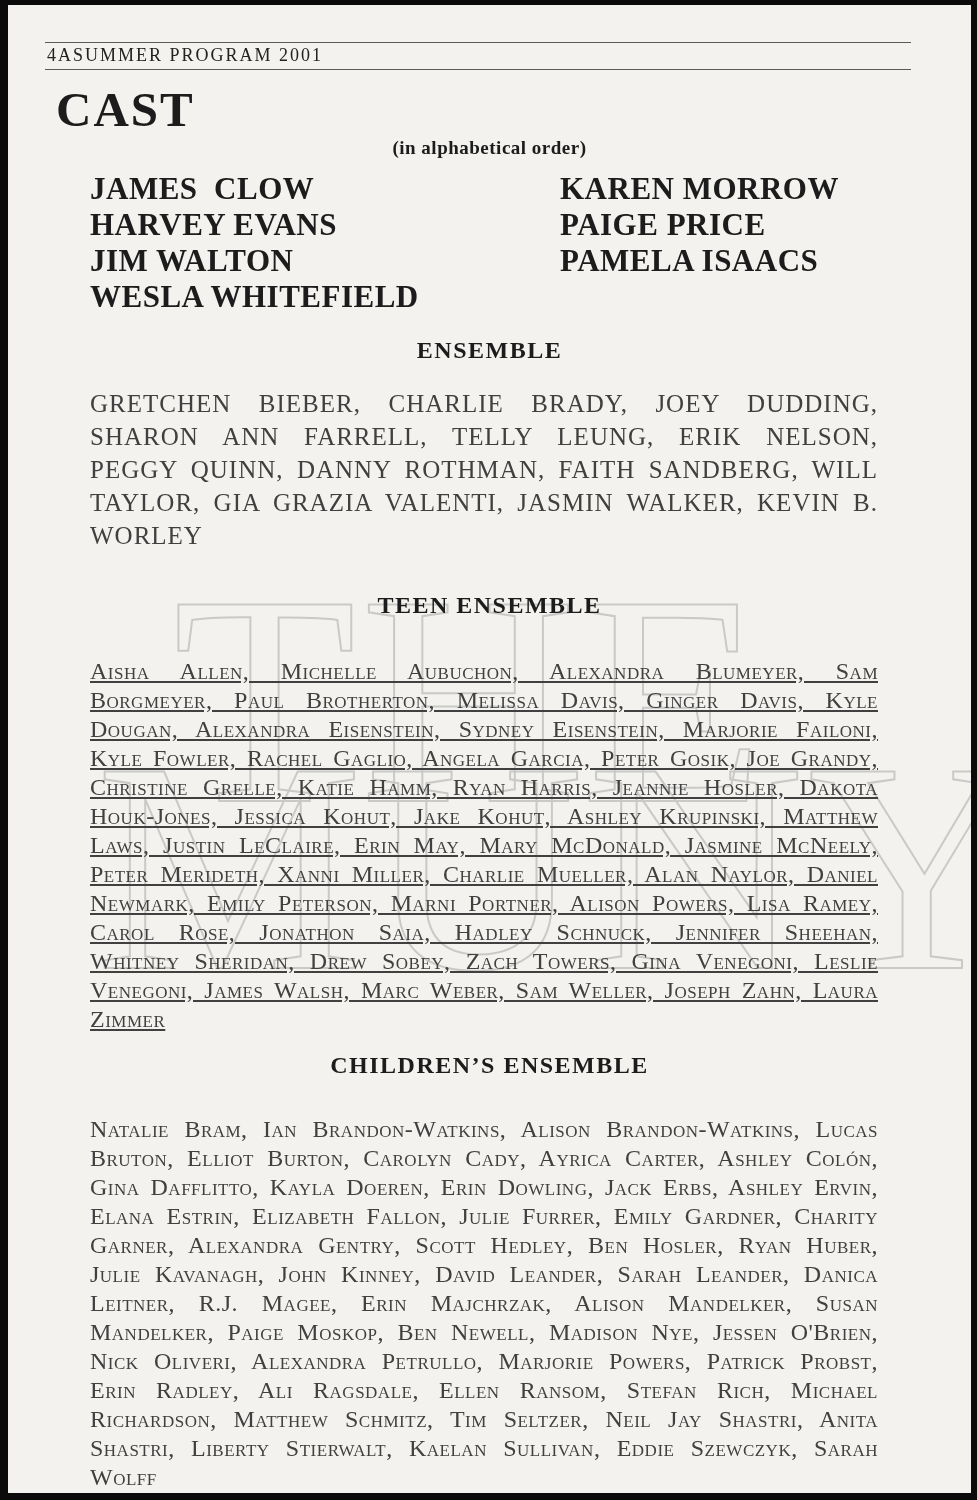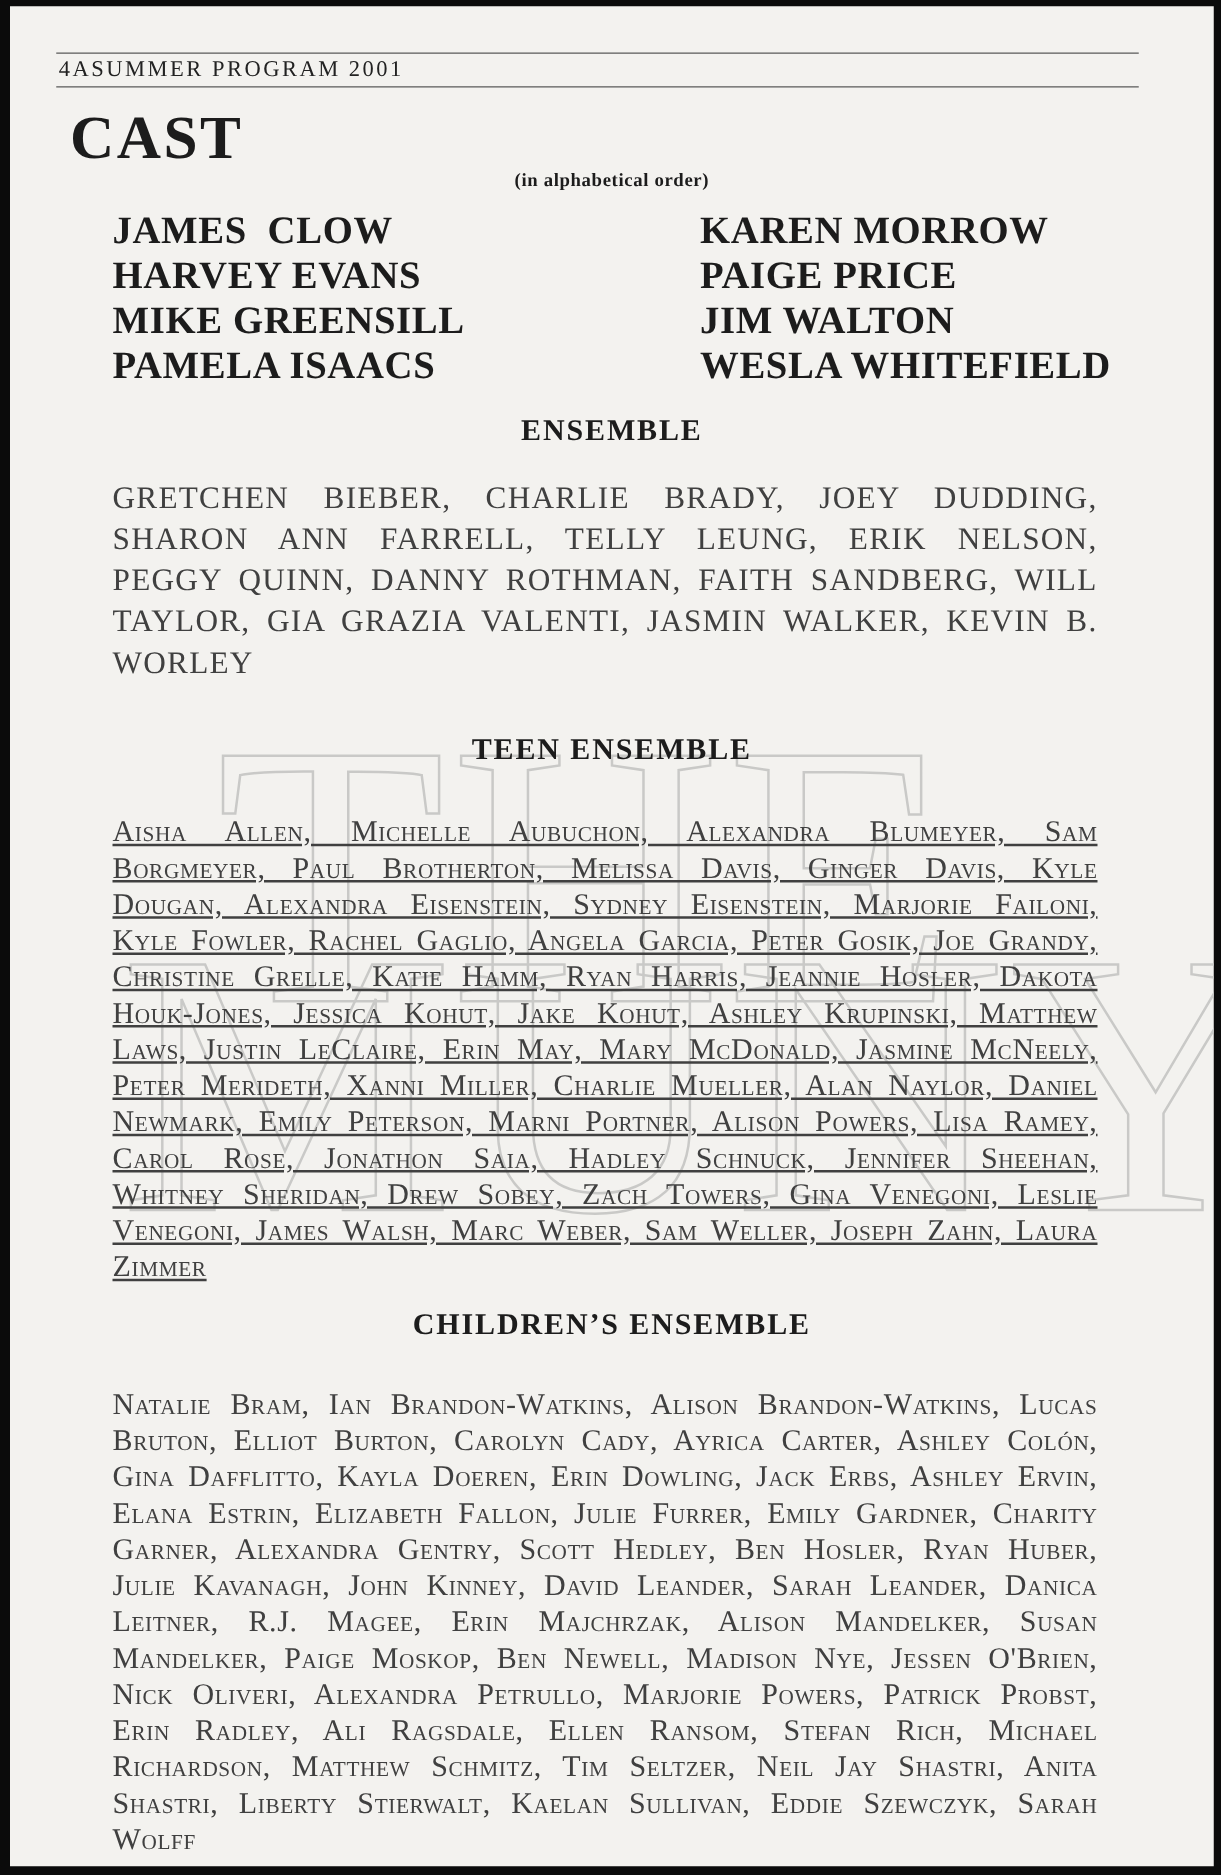--- a/index.html
+++ b/index.html
@@ -51,21 +51,21 @@
     margin-top:14px;
     text-align:left;
     font-size:49px;
     font-weight:bold;
     letter-spacing:2px;
     line-height:1.08;
     padding-left:48px;
   }
   .subtitle{
     text-align:center;
-    font-size:15px;
+    font-size:19px;
     font-weight:bold;
     letter-spacing:0.5px;
   }
 
   .principals{
     margin:12px 0 0 82px;
     display:grid;
     grid-template-columns:470px auto;
     font-size:31px;
     font-weight:bold;
@@ -122,21 +122,20 @@
     </div>
 
     <div class="title">CAST</div>
     <div class="subtitle">(in alphabetical order)</div>
 
     <div class="principals">
       <div class="principal-name">JAMES  CLOW</div>
       <div class="principal-name">KAREN MORROW</div>
       <div class="principal-name">HARVEY EVANS</div>
       <div class="principal-name">PAIGE PRICE</div>
-      <div class="principal-name">MIKE GREENSILL</div>
       <div class="principal-name">JIM WALTON</div>
       <div class="principal-name">PAMELA ISAACS</div>
       <div class="principal-name">WESLA WHITEFIELD</div>
     </div>
 
     <div class="section-heading">ENSEMBLE</div>
     <div class="roster roster-caps">GRETCHEN BIEBER, CHARLIE BRADY, JOEY DUDDING, SHARON ANN FARRELL, TELLY LEUNG, ERIK NELSON, PEGGY QUINN, DANNY ROTHMAN, FAITH SANDBERG, WILL TAYLOR, GIA GRAZIA VALENTI, JASMIN WALKER, KEVIN B. WORLEY</div>
 
     <div class="section-heading heading-teen">TEEN ENSEMBLE</div>
     <div class="roster roster-smallcaps roster-teen">Aisha Allen, Michelle Aubuchon, Alexandra Blumeyer, Sam Borgmeyer, Paul Brotherton, Melissa Davis, Ginger Davis, Kyle Dougan, Alexandra Eisenstein, Sydney Eisenstein, Marjorie Failoni, Kyle Fowler, Rachel Gaglio, Angela Garcia, Peter Gosik, Joe Grandy, Christine Grelle, Katie Hamm, Ryan Harris, Jeannie Hosler, Dakota Houk-Jones, Jessica Kohut, Jake Kohut, Ashley Krupinski, Matthew Laws, Justin LeClaire, Erin May, Mary McDonald, Jasmine McNeely, Peter Merideth, Xanni Miller, Charlie Mueller, Alan Naylor, Daniel Newmark, Emily Peterson, Marni Portner, Alison Powers, Lisa Ramey, Carol Rose, Jonathon Saia, Hadley Schnuck, Jennifer Sheehan, Whitney Sheridan, Drew Sobey, Zach Towers, Gina Venegoni, Leslie Venegoni, James Walsh, Marc Weber, Sam Weller, Joseph Zahn, Laura Zimmer</div>

